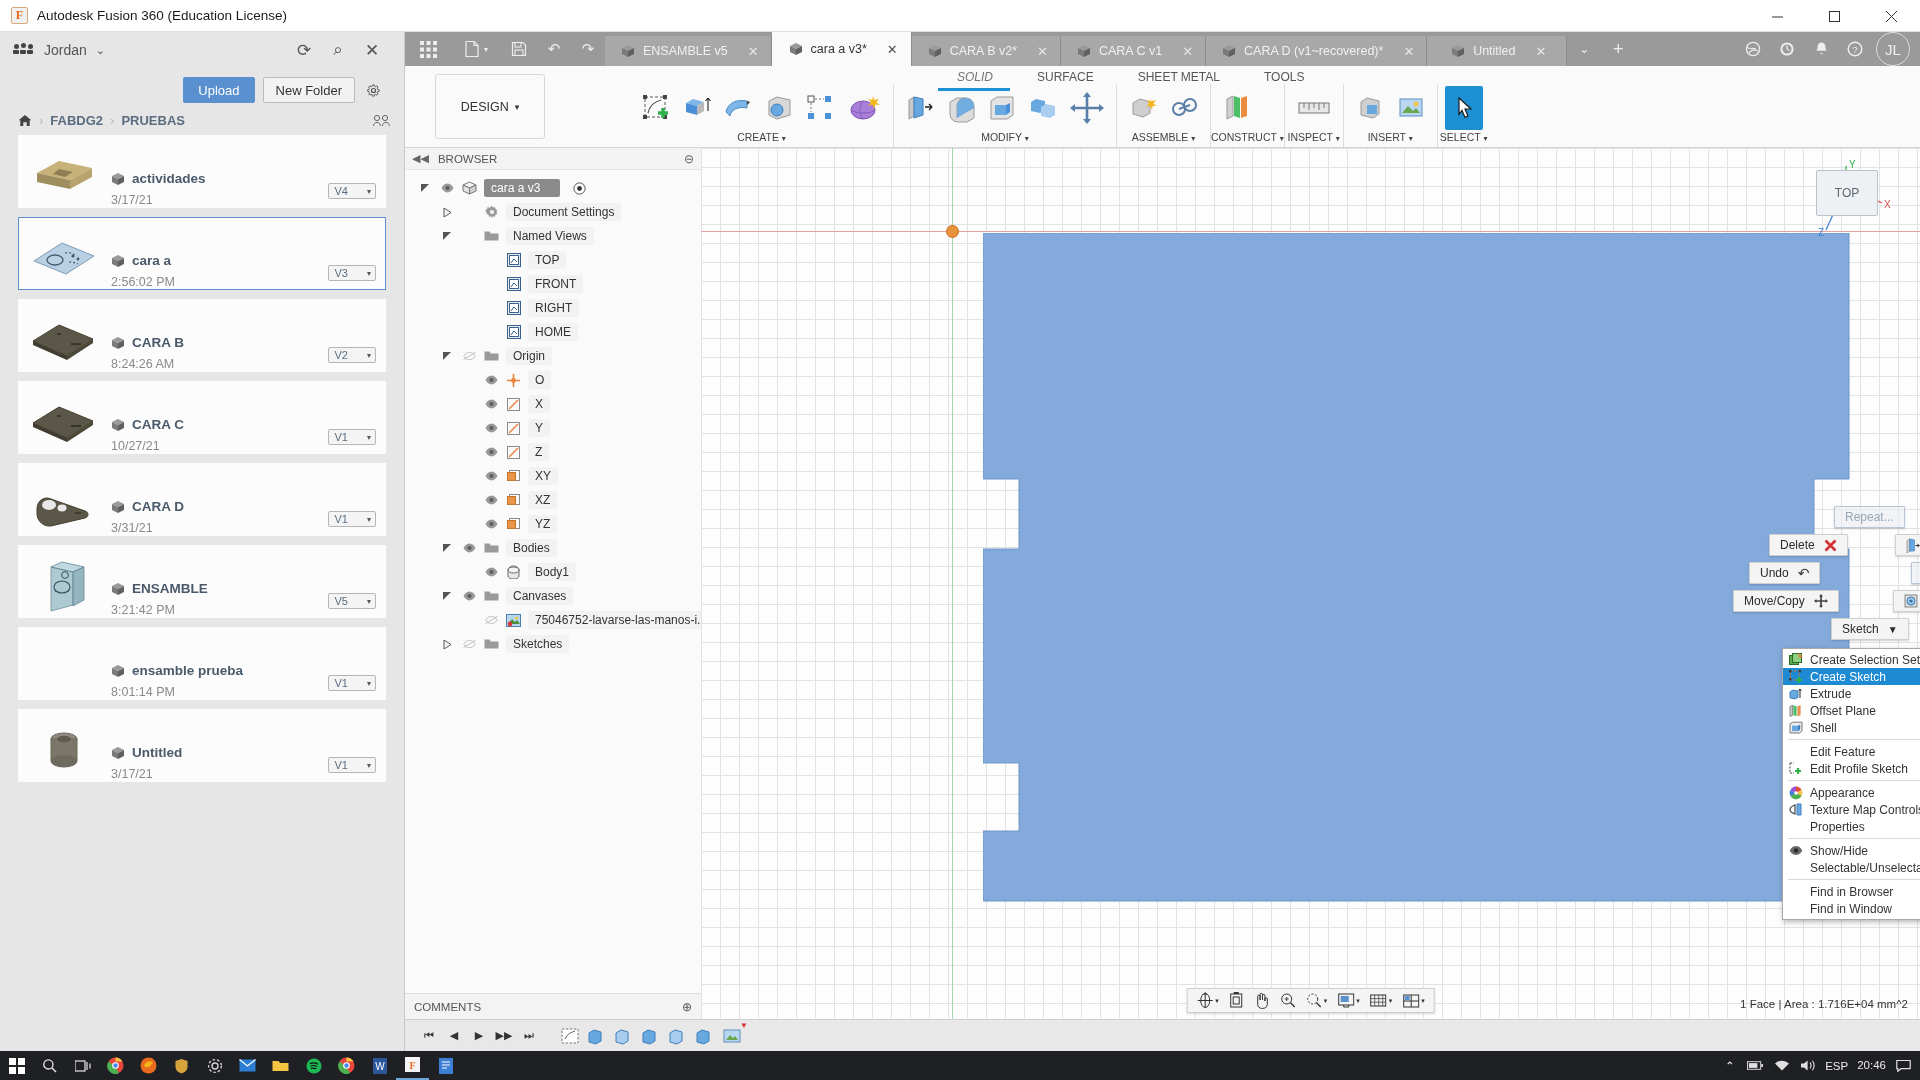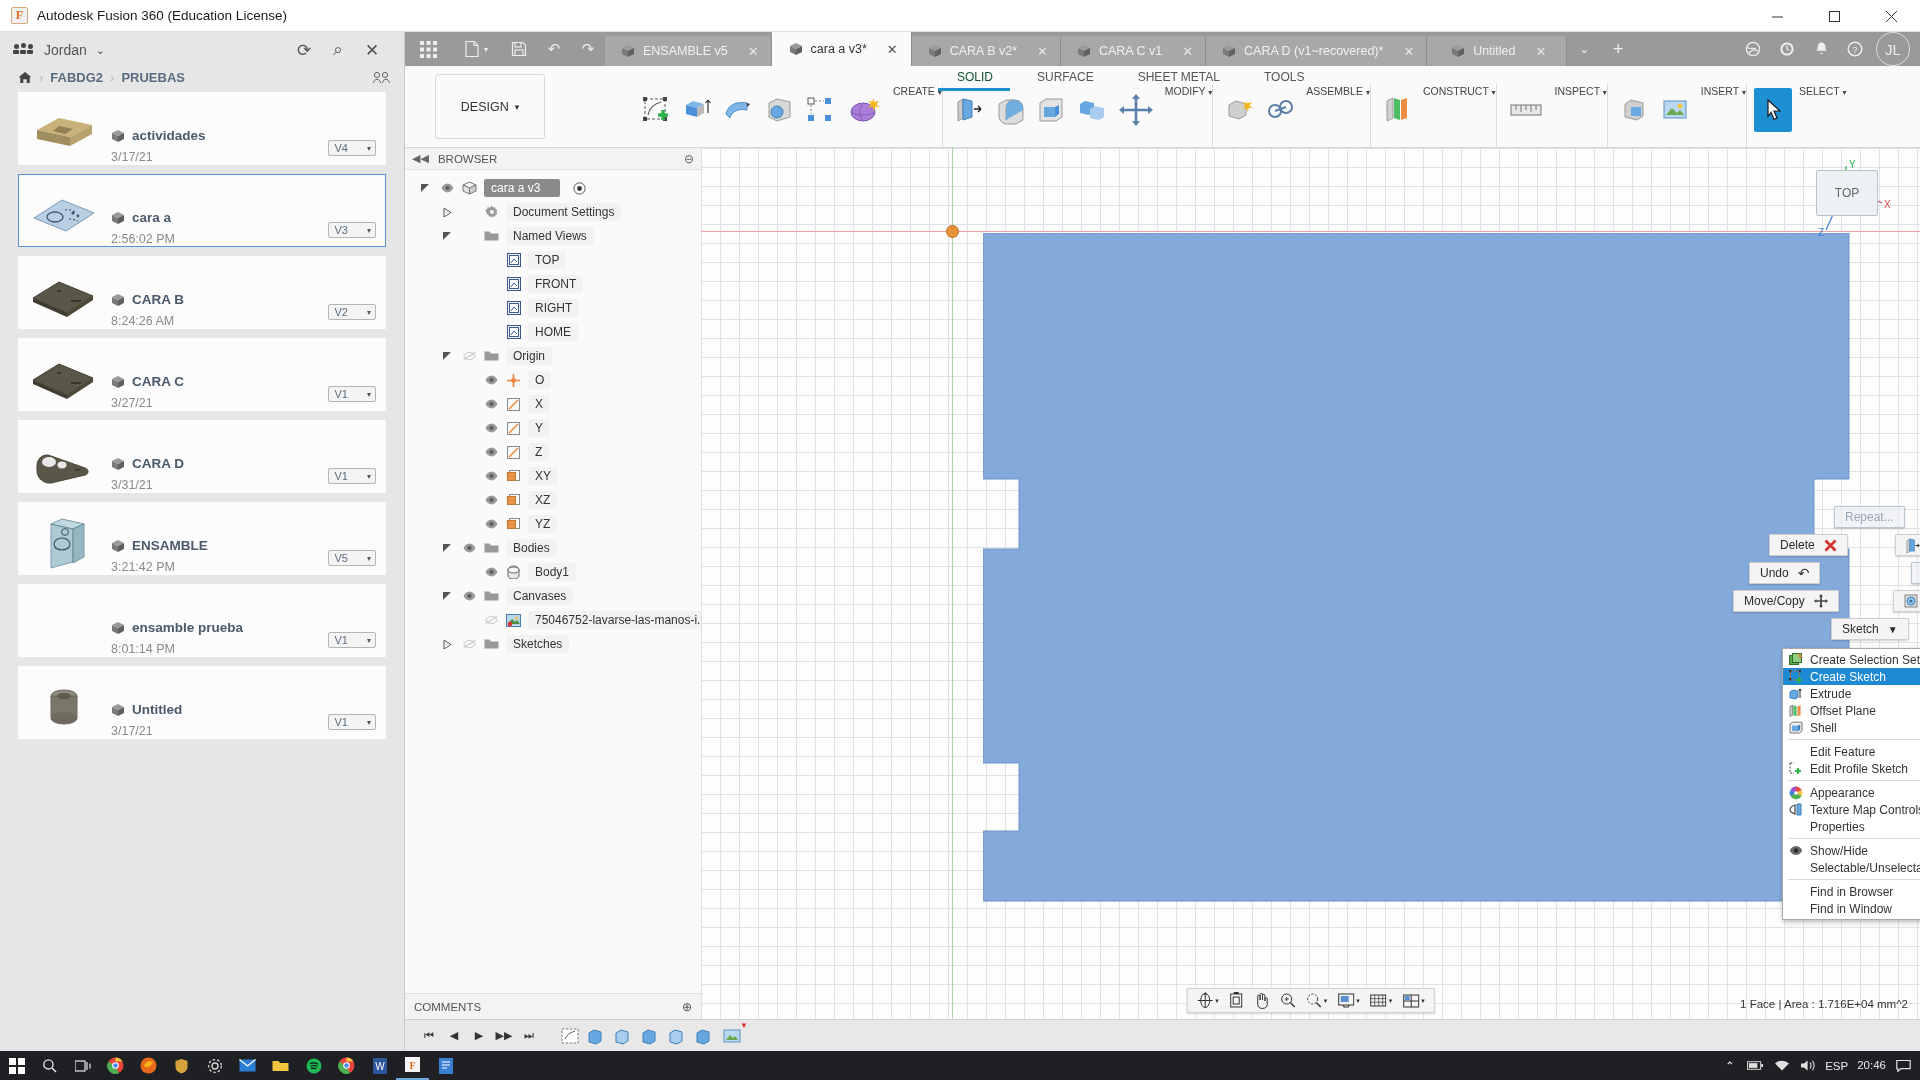--- a/index.html
+++ b/index.html
@@ -106,22 +106,22 @@
      margin:0 10px 0 4px; background:#9a9a9a;}
 
   
   #ribbon { height:82px; background:#fafafa; display:flex; align-items:stretch;
      border-bottom:1px solid #d6d6d6; flex:none; position:relative;}
   #designbox { width:110px; margin:8px 10px 8px 30px; border:1px solid #d8d8d8;
      border-radius:3px; display:flex; align-items:center; justify-content:center;
      font-size:12.5px; color:#333; gap:6px; background:#fafafa; cursor:pointer;}
   #ribtabs { position:absolute; left:530px; top:4px; display:flex; gap:0; }
   #ribtabs div { font-size:12px; color:#555; padding:0 22px; height:18px; cursor:pointer;}
-  #ribtabs div.active { color:#14532d; }
-  .ribgroup { display:flex; flex-direction:row; justify-content:flex-end;
+  #ribtabs div.active { color:#737373;font-style:italic; }
+  .ribgroup { display:flex; flex-direction:column; justify-content:flex-end;
      padding-bottom:3px; border-right:1px solid #dcdcdc; }
   .ribgroup:last-child { border-right:none; }
   .ribicons { display:flex; align-items:flex-end; gap:3px; padding:0 7px; height:48px;}
   .ribicon { width:38px;height:44px;display:flex;align-items:center;justify-content:center;
      cursor:pointer; border-radius:2px;}
   .ribicon.big { width:44px; }
   .ribicon.selected { background:#1d90d4; }
   .riblabel { text-align:center; font-size:10.5px; color:#444; height:14px;
      line-height:14px; }
   #ribbon .groupwrap { display:flex; align-items:stretch; margin-top:18px;}
@@ -245,20 +245,30 @@
       <span class="uname">Jordan</span>
       <span class="caret">⌄</span>
       <div class="right">
         <span>⟳</span>
         <span>⌕</span>
         <span>✕</span>
       </div>
     </div>
 
 
+    <div id="dp-actions">
+      <button id="btn-upload">Upload</button>
+      <button id="btn-newfolder">New Folder</button>
+      <span id="dp-gear">
+        <svg width="15" height="15" viewBox="0 0 16 16">
+            <path d="M8 5.2a2.8 2.8 0 100 5.6 2.8 2.8 0 000-5.6zm0 4.3a1.5 1.5 0 110-3 1.5 1.5 0 010 3z" fill="#555"></path>
+            <path d="M14 8.9v-1.8l-1.6-.3a4.6 4.6 0 00-.5-1.2l.9-1.3-1.3-1.3-1.3.9a4.6 4.6 0 00-1.2-.5L8.7 2H6.9l-.3 1.4a4.6 4.6 0 00-1.2.5l-1.3-.9-1.3 1.3.9 1.3a4.6 4.6 0 00-.5 1.2L1.8 7.1v1.8l1.4.3c.1.4.3.8.5 1.2l-.9 1.3 1.3 1.3 1.3-.9c.4.2.8.4 1.2.5l.3 1.4h1.8l.3-1.4c.4-.1.8-.3 1.2-.5l1.3.9 1.3-1.3-.9-1.3c.2-.4.4-.8.5-1.2L14 8.9z" fill="none" stroke="#555" stroke-width="1"></path>
+          </svg>
+      </span>
+    </div>
 
     <div id="breadcrumb">
       <span class="home">
         <svg width="14" height="13" viewBox="0 0 14 13">
             <path d="M7 1L0.6 6.2h1.7V12h3V8.3h3.4V12h3V6.2h1.7z" fill="#444"></path>
           </svg>
       </span>
       <span class="sep">›</span>
       <span>FABDG2</span>
       <span class="sep">›</span>
@@ -368,21 +378,21 @@
             <div class="fi-name">
               <span>
                 <svg class="cubeico" viewBox="0 0 14 14">
                   <path d="M1 4l6-3 6 3-6 3z" fill="#9a9a9a"></path>
                   <path d="M1 4v6l6 3V7z" fill="#7a7a7a"></path>
                   <path d="M7 7l6-3v6l-6 3z" fill="#606060"></path>
                 </svg>
               </span>
               <span>CARA C</span>
             </div>
-            <div class="fi-date">3/27/21</div>
+            <div class="fi-date">10/27/21</div>
           </div>
           <div class="fi-ver">
             <span>V1</span>
             <i>▾</i>
           </div>
         </div>
         <div class="fileitem">
           <div class="fi-thumb">
             <svg width="70" height="54" viewBox="0 0 70 54">
               <path d="M8 32c0-9 8-13 14-10l34 12c4 1 4 6 0 7l-34 8c-7 1-14-5-14-12z" fill="#5b5748" stroke="#45412f"></path>

